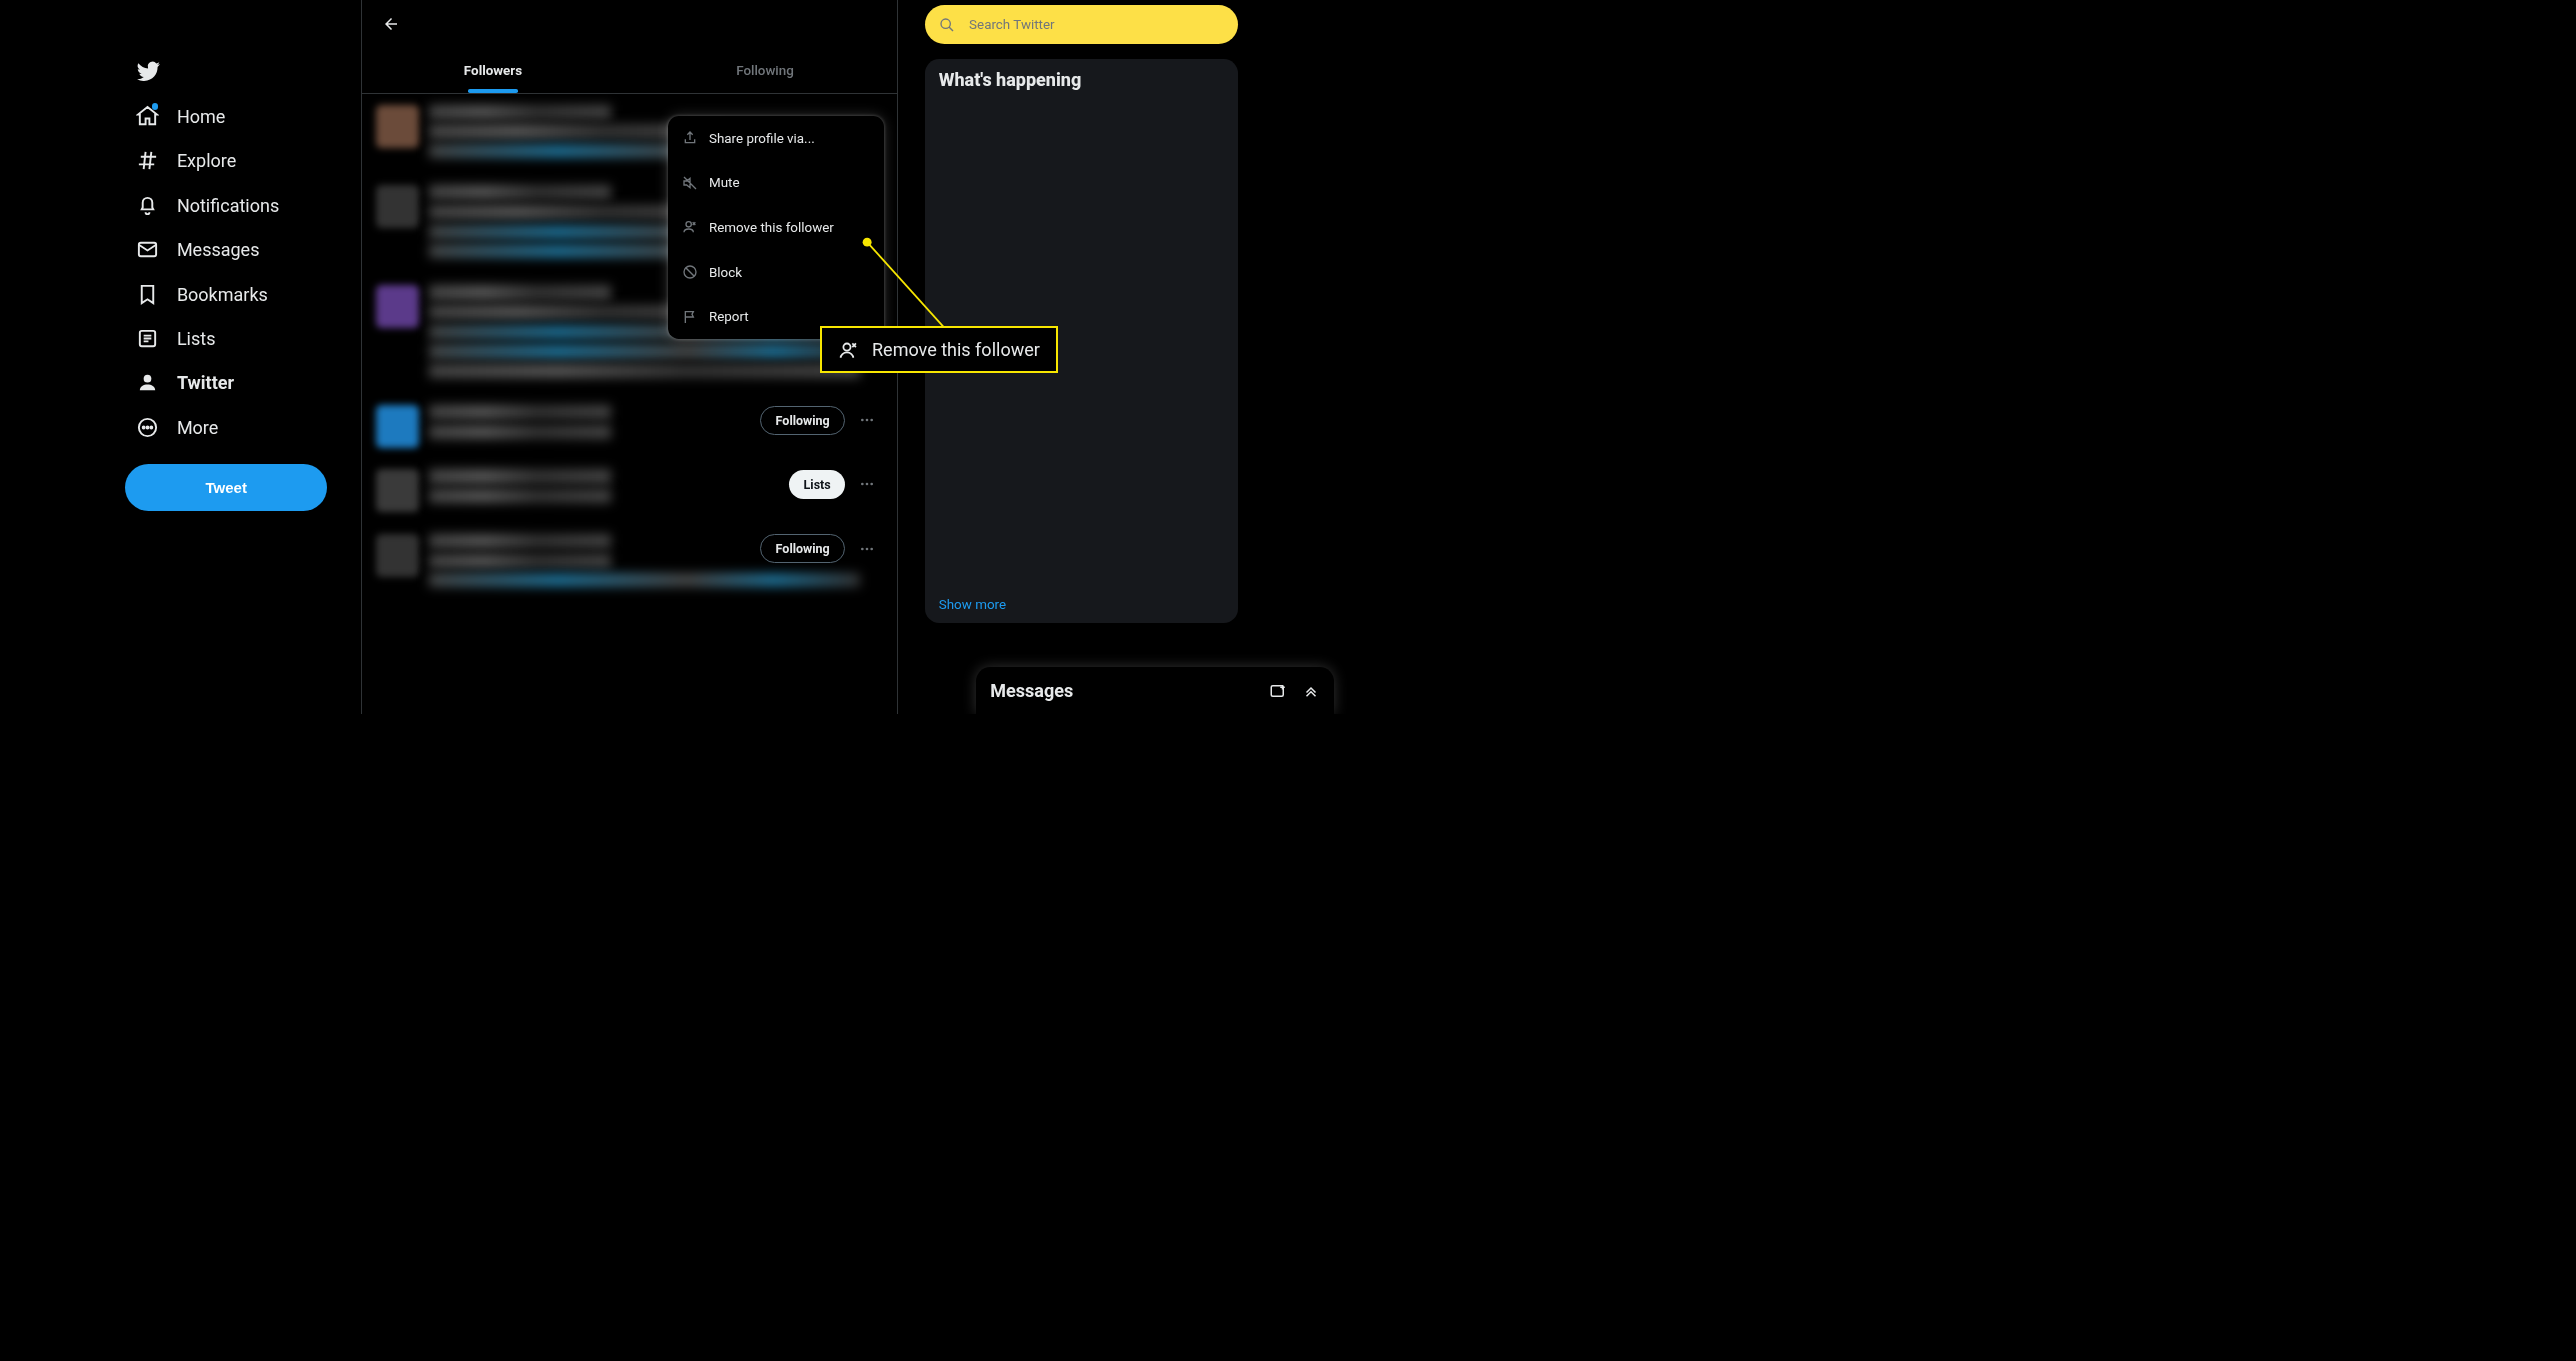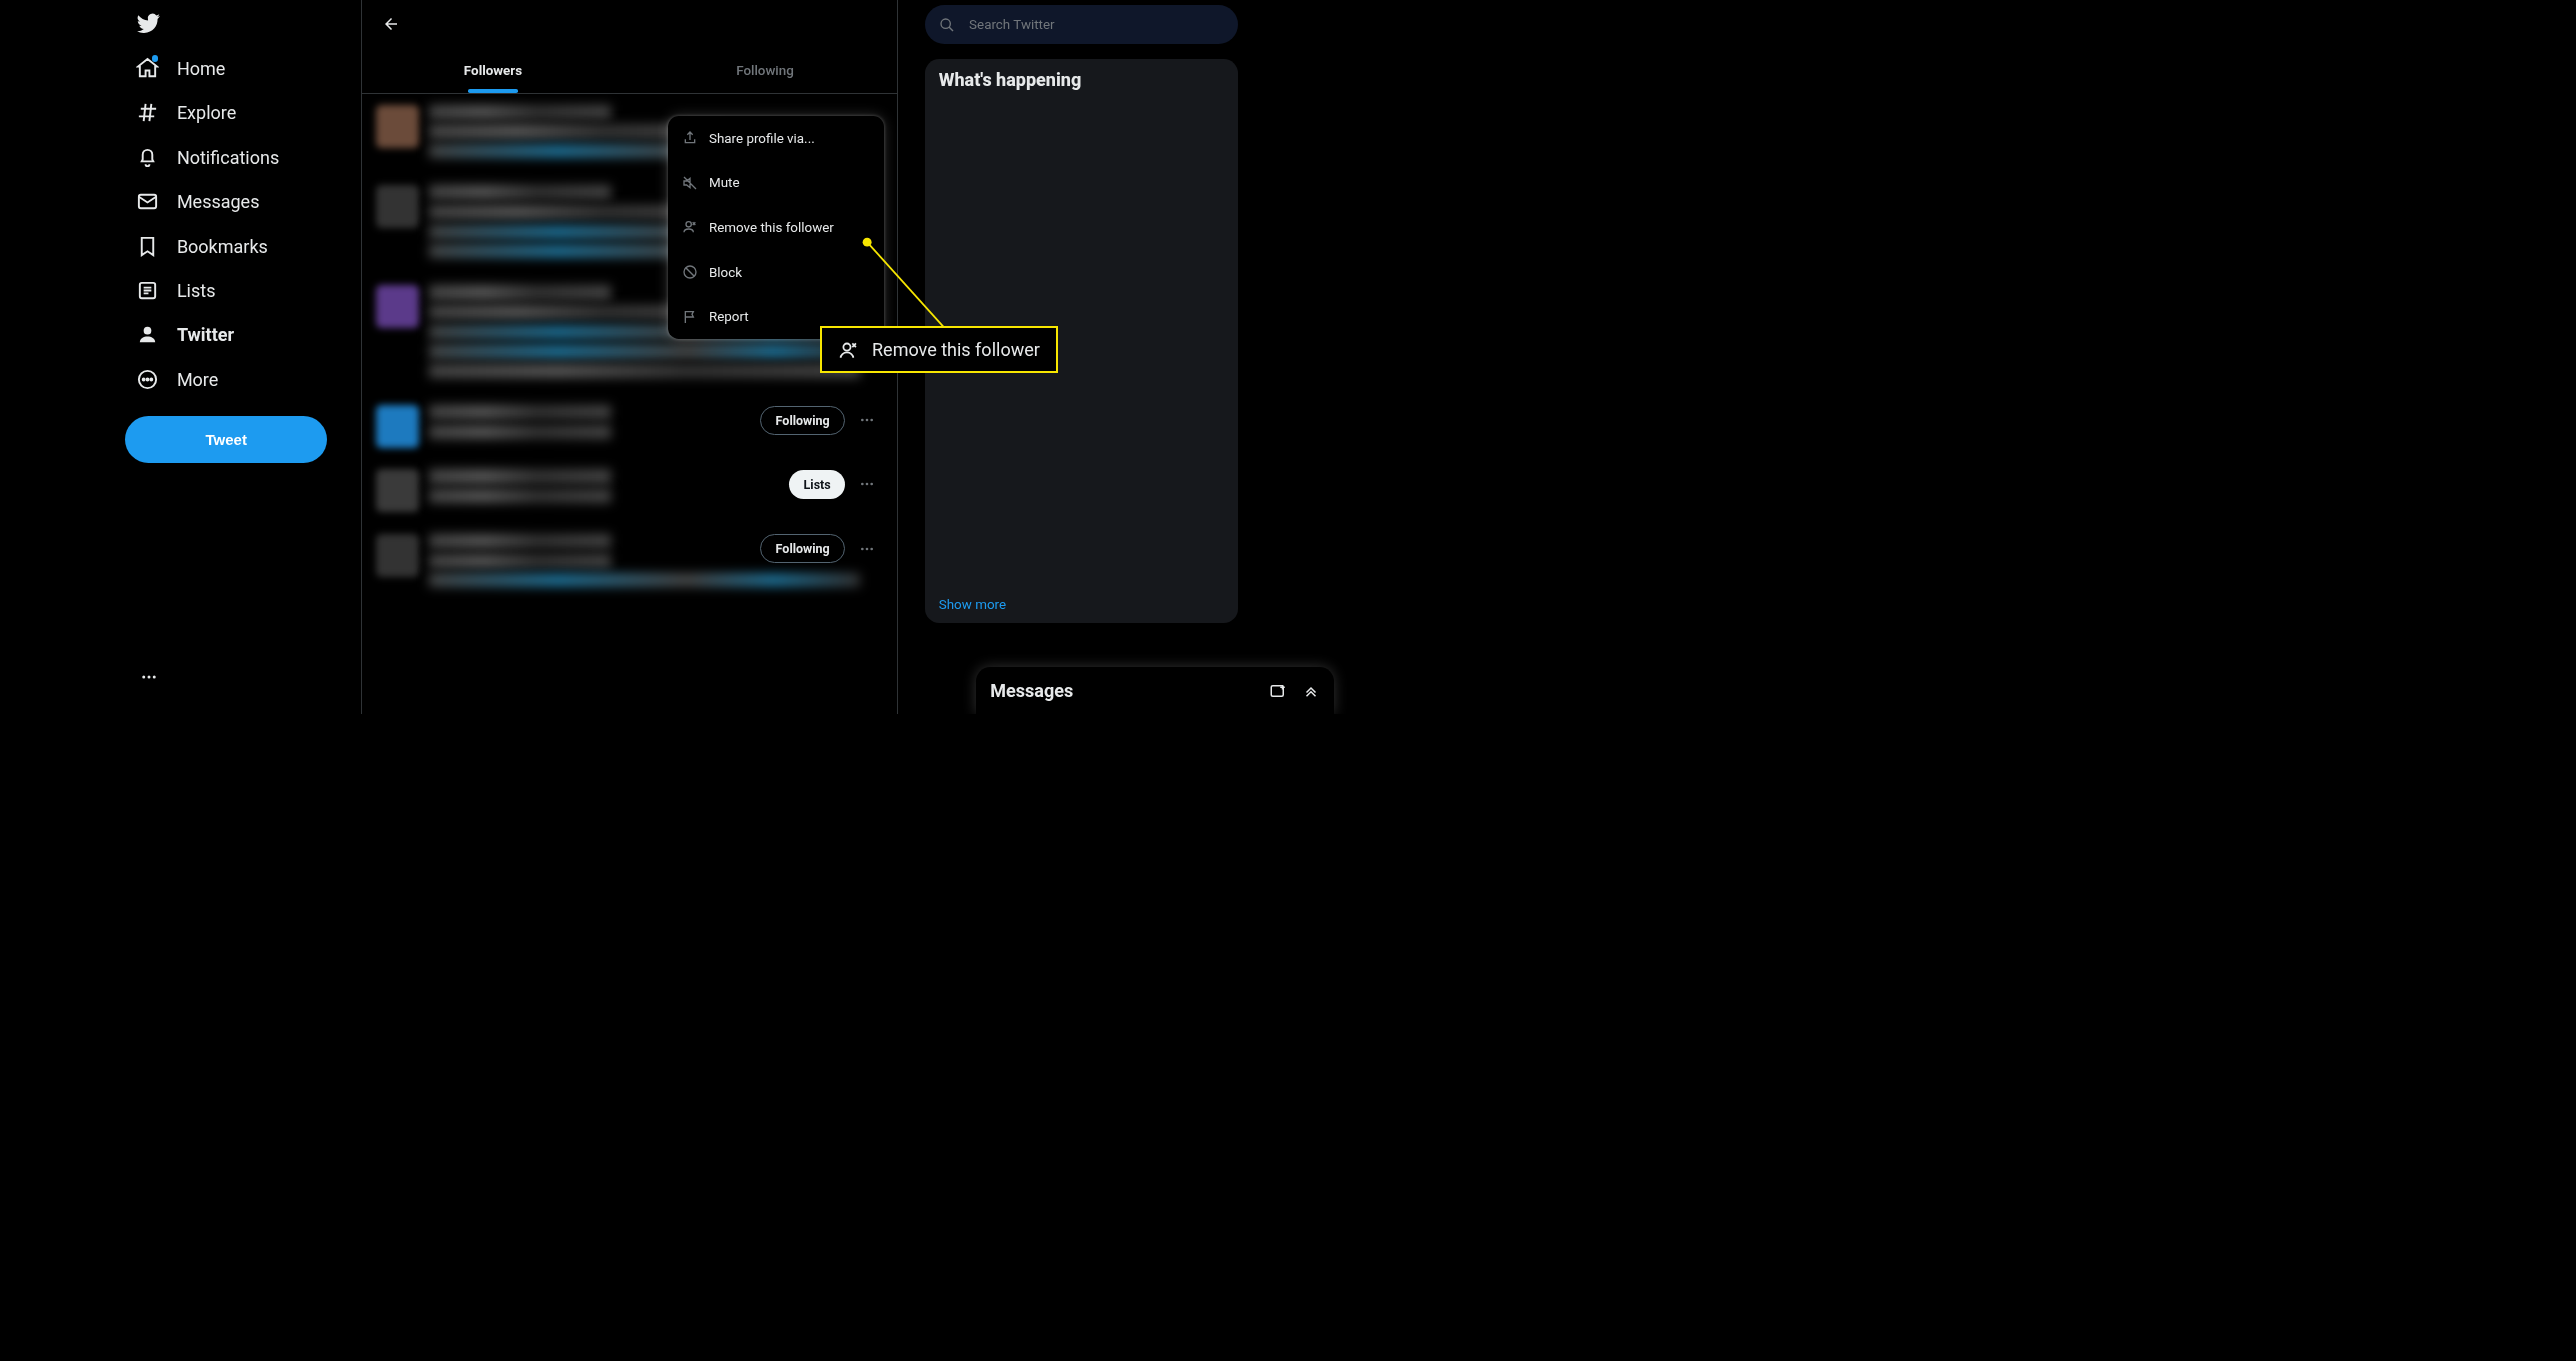--- a/index.html
+++ b/index.html
@@ -19,20 +19,21 @@
 }
 
 .left-col {
   width: 246px;
   padding: 0 10.7px;
   display: flex;
   flex-direction: column;
   height: 100%;
   position: relative;
   border-right: 0;
+  margin-top: 48px;
 }
 .logo-row { padding: 10.7px; }
 .nav { display: flex; flex-direction: column; }
 .nav-item {
   display: flex; align-items: center;
   padding: 10.7px; border-radius: 8944px;
   font-size: 18px; color: #e7e9ea;
   position: relative;
 }
 .nav-item.active { font-weight: 700; }
@@ -168,21 +169,21 @@
 .callout-icon {
   margin-right: 12.5px; width: 21.5px; height: 21.5px; fill: #e7e9ea;
 }
 
 .right-col {
   width: 340px; padding: 0 0 0 27px;
   display: flex; flex-direction: column;
 }
 .search {
   margin-top: 5.4px;
-  background: #0f172a;
+  background: #fde047;
   border-radius: 8944px;
   height: 39px;
   display: flex; align-items: center;
   padding: 0 14.3px;
 }
 .search-icon { width: 16px; height: 16px; fill: #71767b; margin-right: 14.3px; }
 .search-ph { color: #71767b; font-size: 13.4px; }
 .widget {
   margin-top: 14.3px;
   background: #16181c;

